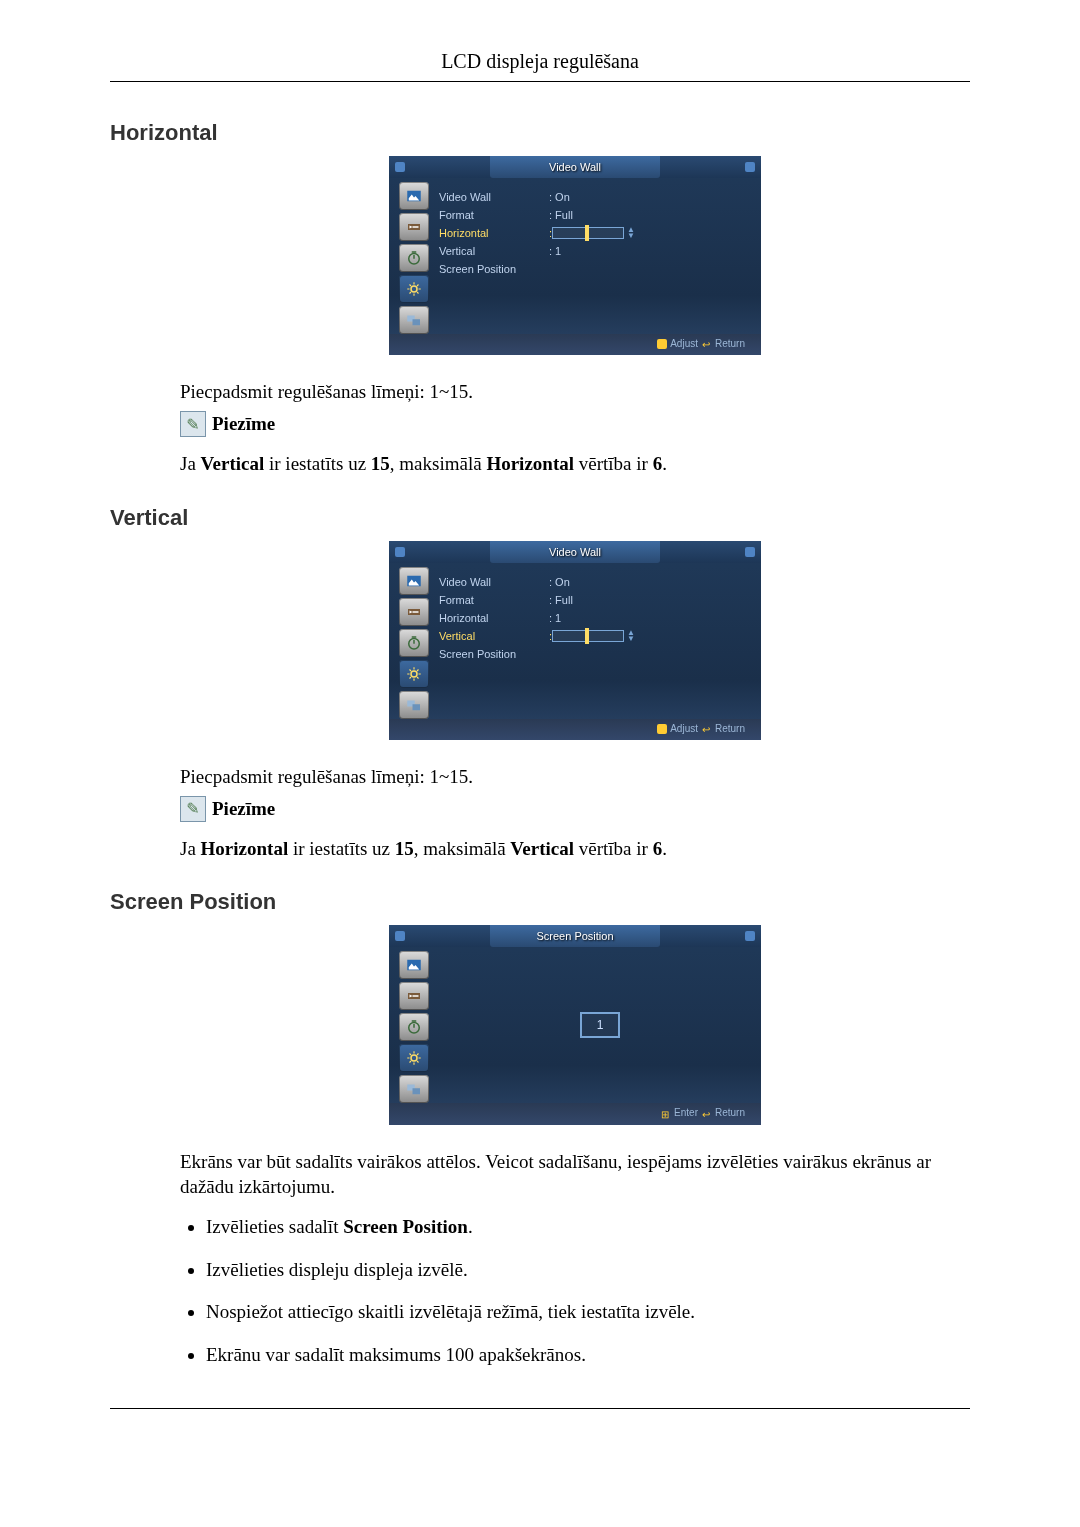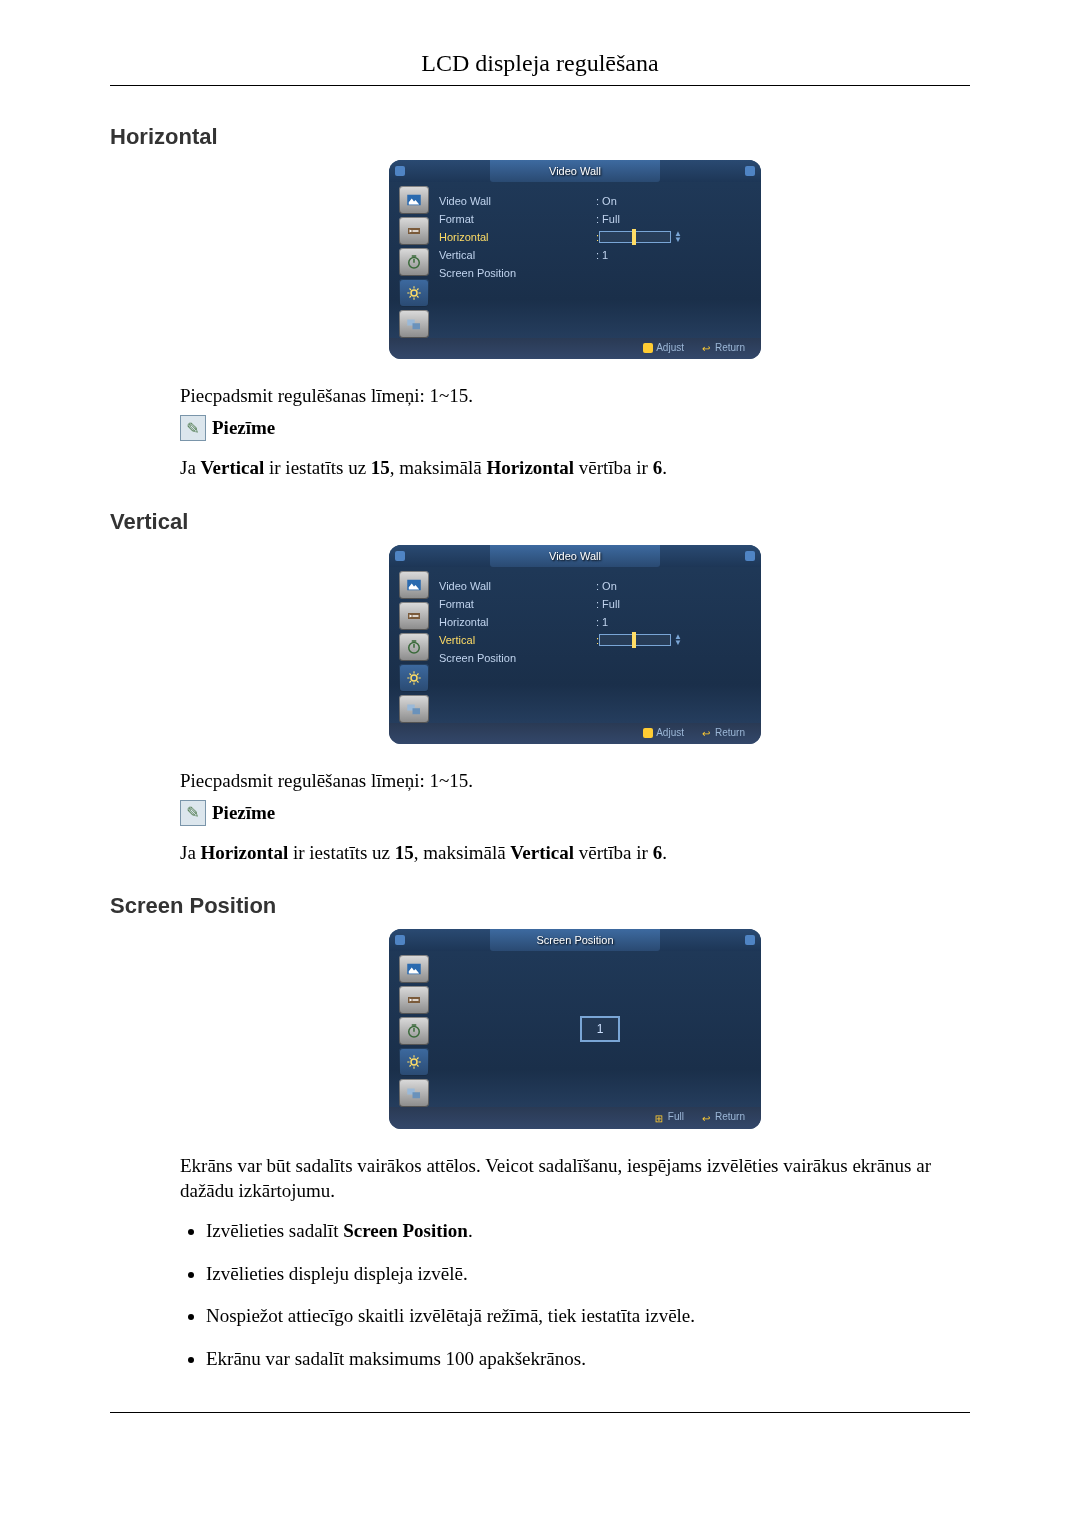--- a/index.html
+++ b/index.html
@@ -10,21 +10,21 @@
     color: #000;
   }
   .page {
     width: 1080px;
     margin: 0 auto;
     padding: 50px 110px 60px 110px;
     box-sizing: border-box;
   }
   .header-title {
     text-align: center;
-    font-size: 24px;
+    font-size: 20px;
     margin-bottom: 8px;
   }
   hr.header-rule {
     border: none;
     border-top: 1px solid #000;
     margin: 0 0 38px 0;
   }
   hr.footer-rule {
     border: none;
     border-top: 1px solid #000;
@@ -42,21 +42,21 @@
     margin-bottom: 28px;
   }
   .osd-wrap {
     text-align: center;
     margin-bottom: 20px;
   }
   .osd {
     display: inline-block;
     width: 372px;
     background: linear-gradient(#203a5a, #1a2f4a 70%, #2b4568);
-    border-radius: 12px;
+    border-radius: 0;
     overflow: hidden;
     position: relative;
     color: #cde1ff;
     font-family: Arial, Helvetica, sans-serif;
     font-size: 11px;
     text-align: left;
   }
   .osd-titlebar {
     position: relative;
     height: 22px;
@@ -123,21 +123,20 @@
     align-items: center;
     height: 18px;
     font-size: 11px;
   }
   .osd-label {
     width: 110px;
     color: #c1d4ee;
   }
   .osd-value {
     color: #c1d4ee;
-    margin-left: 47px;
   }
   .osd-row.highlight .osd-label,
   .osd-row.highlight .osd-value {
     color: #ffdd66;
   }
   .osd-slider {
     display: inline-flex;
     align-items: center;
     height: 14px;
   }
@@ -160,21 +159,21 @@
     display: inline-flex;
     flex-direction: column;
     line-height: 6px;
     font-size: 8px;
     color: #7aa6d6;
     margin-left: 3px;
   }
   .osd-footer {
     display: flex;
     justify-content: flex-end;
-    gap: 18px;
+    gap: 4px;
     padding: 4px 16px 6px 0;
     font-size: 10px;
     color: #9bb6d6;
     background: linear-gradient(#2a3a54, #33476a);
   }
   .osd-footer .ficon {
     display: inline-block;
     width: 10px;
     height: 10px;
     margin-right: 3px;
@@ -465,21 +464,21 @@
                   <rect x="3" y="6" width="10" height="8" fill="#9ab9d8"></rect>
                   <rect x="10" y="11" width="10" height="8" fill="#6a92bb"></rect>
                 </svg>
               </div>
           </div>
           <div class="osd-sp-body">
             <div class="sp-box">1</div>
           </div>
         </div>
         <div class="osd-footer">
-          <span><span class="ficon enter"></span><span>Full</span></span>
+          <span><span class="ficon enter"></span><span>Enter</span></span>
           <span><span class="ficon ret"></span><span>Return</span></span>
         </div>
       </div>
     </div>
     <p class="para">Ekrāns var būt sadalīts vairākos attēlos. Veicot sadalīšanu, iespējams izvēlēties vairākus ekrānus ar dažādu izkārtojumu.</p>
     <ul class="bullets">
       <li>
         <span>Izvēlieties sadalīt </span><b>Screen Position</b><span>.</span>
       </li>
       <li>Izvēlieties displeju displeja izvēlē.</li>

